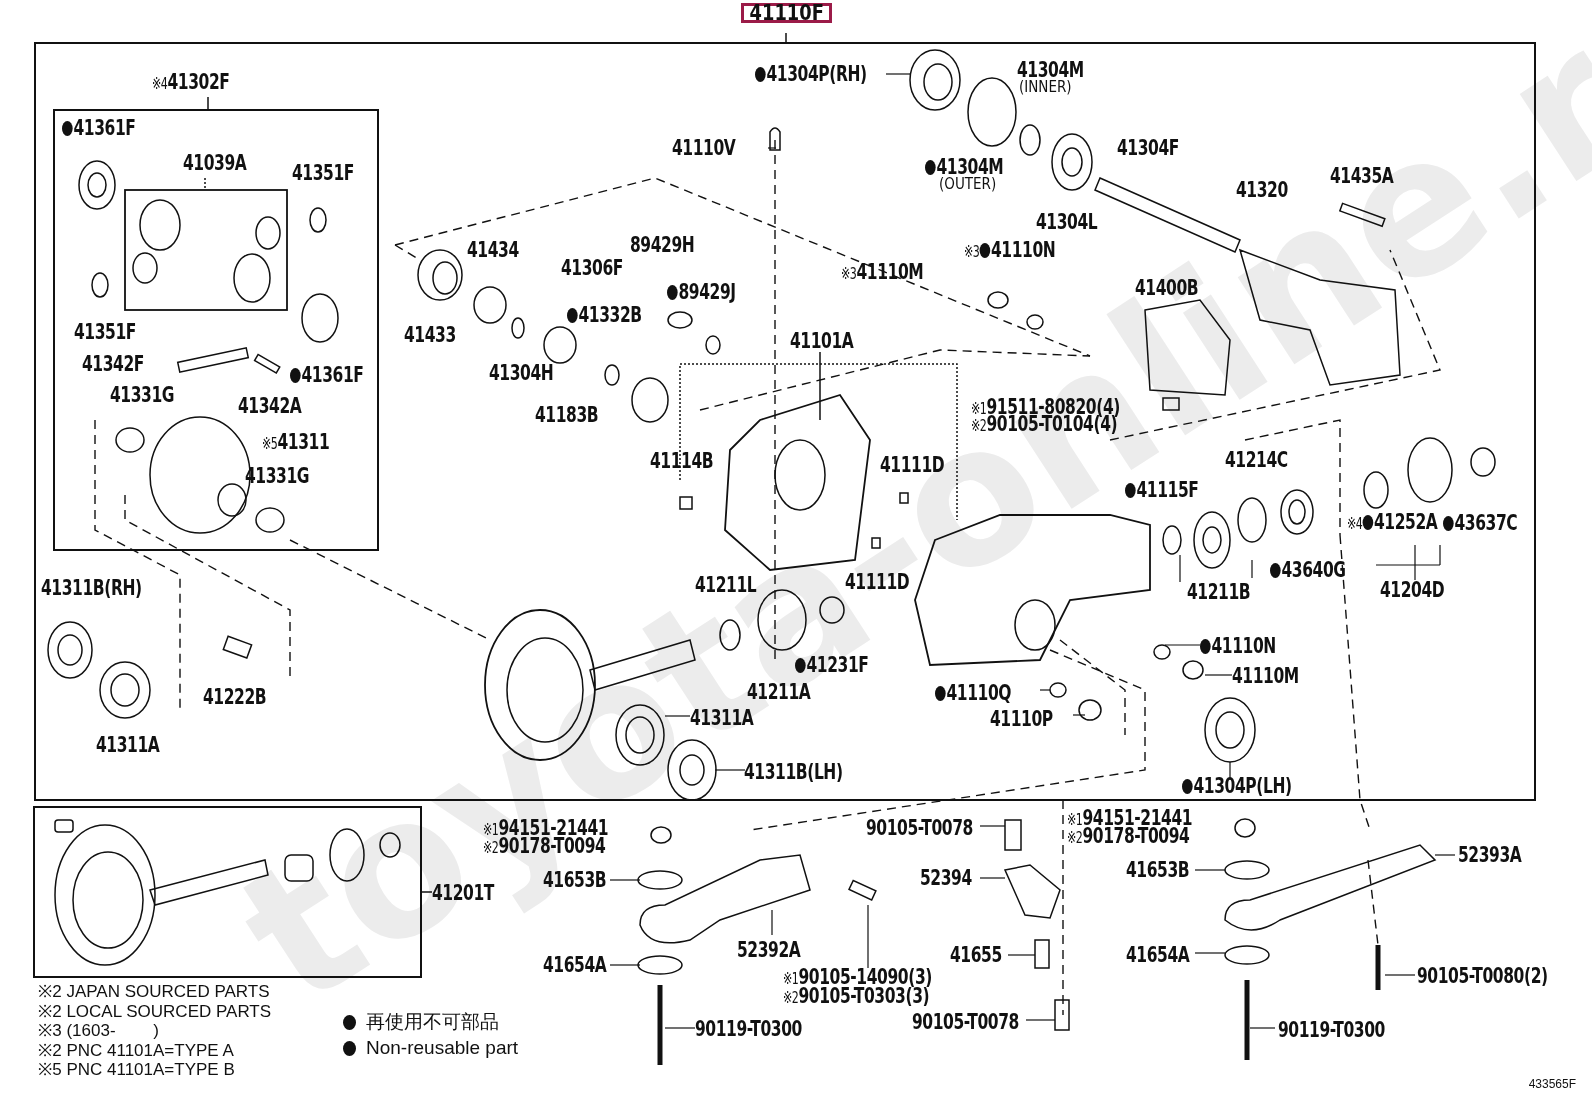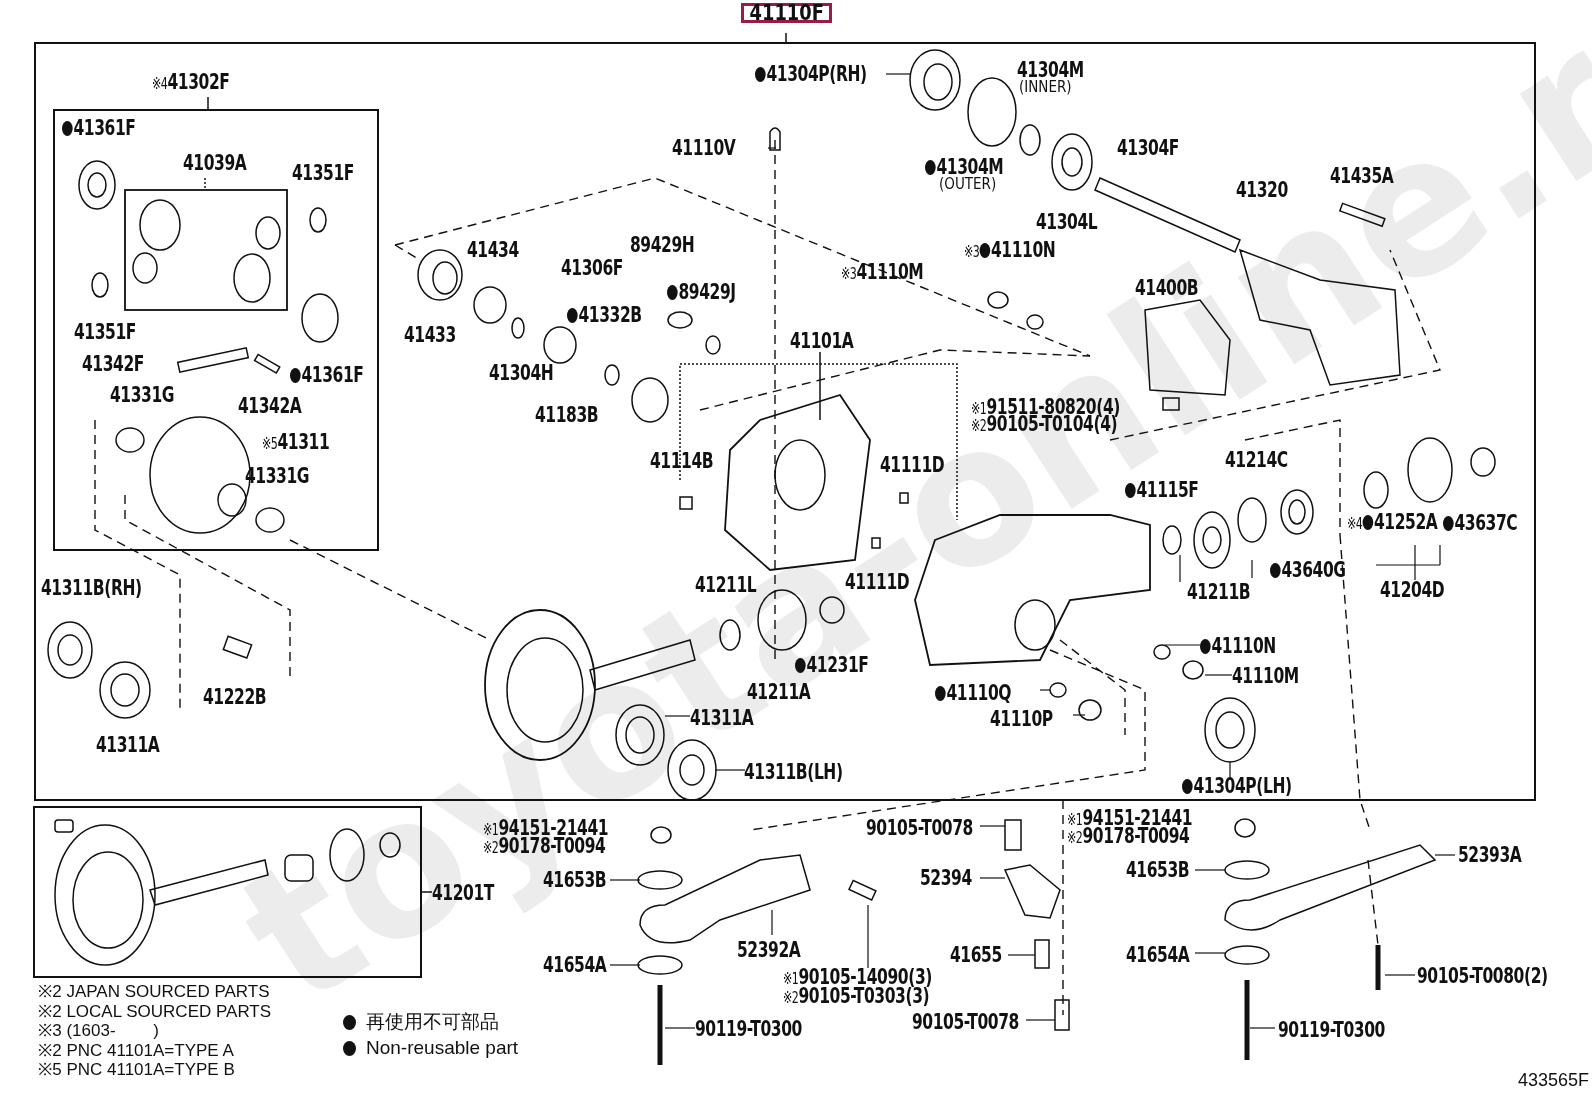--- a/index.html
+++ b/index.html
@@ -8,21 +8,21 @@
   .lbl .dot{display:inline-block;width:13px;height:15px;border-radius:50%;background:#111;vertical-align:-1px;margin-right:1px;}
   .lbl .note{font-weight:normal;font-size:15px;}
   .sub{position:absolute;font-family:"DejaVu Sans",sans-serif;font-size:15px;white-space:nowrap;line-height:1;transform:scaleX(0.9);transform-origin:left top;}
   .title-box{position:absolute;left:741px;top:3px;width:91px;height:20px;border:3px solid #9b1b48;background:#fff;box-sizing:border-box;display:flex;align-items:center;justify-content:center;cursor:pointer;}
   .title-box span{font-family:"DejaVu Sans",sans-serif;font-weight:bold;font-size:21px;transform:scaleX(0.85);}
   .legend{position:absolute;left:38px;top:982px;font-family:"Liberation Sans",sans-serif;font-size:17px;line-height:19.5px;}
   .legend div{white-space:nowrap;}
   .nr{position:absolute;left:343px;top:1009px;font-family:"Liberation Sans",sans-serif;font-size:19px;line-height:26px;}
   .nr .row{display:flex;align-items:center;gap:10px;white-space:nowrap;}
   .nr .bdot{width:13px;height:15px;border-radius:50%;background:#111;display:inline-block;}
-  .code{position:absolute;right:3px;bottom:8px;font-family:"Liberation Sans",sans-serif;font-size:18px;}
+  .code{position:absolute;right:16px;bottom:8px;font-family:"Liberation Sans",sans-serif;font-size:12px;}
   svg.art{position:absolute;left:0;top:0;}
   .wm{position:absolute;left:0;top:0;width:1592px;height:1099px;pointer-events:none;}
 </style>
 </head>
 <body>
 
 <svg class="wm" viewBox="0 0 1592 1099">
   <text x="0" y="0" transform="translate(300,1010) rotate(-33)" font-family="DejaVu Sans, sans-serif" font-weight="bold" font-size="190" fill="#ececec">toyota-online.ru</text>
 </svg>
 

